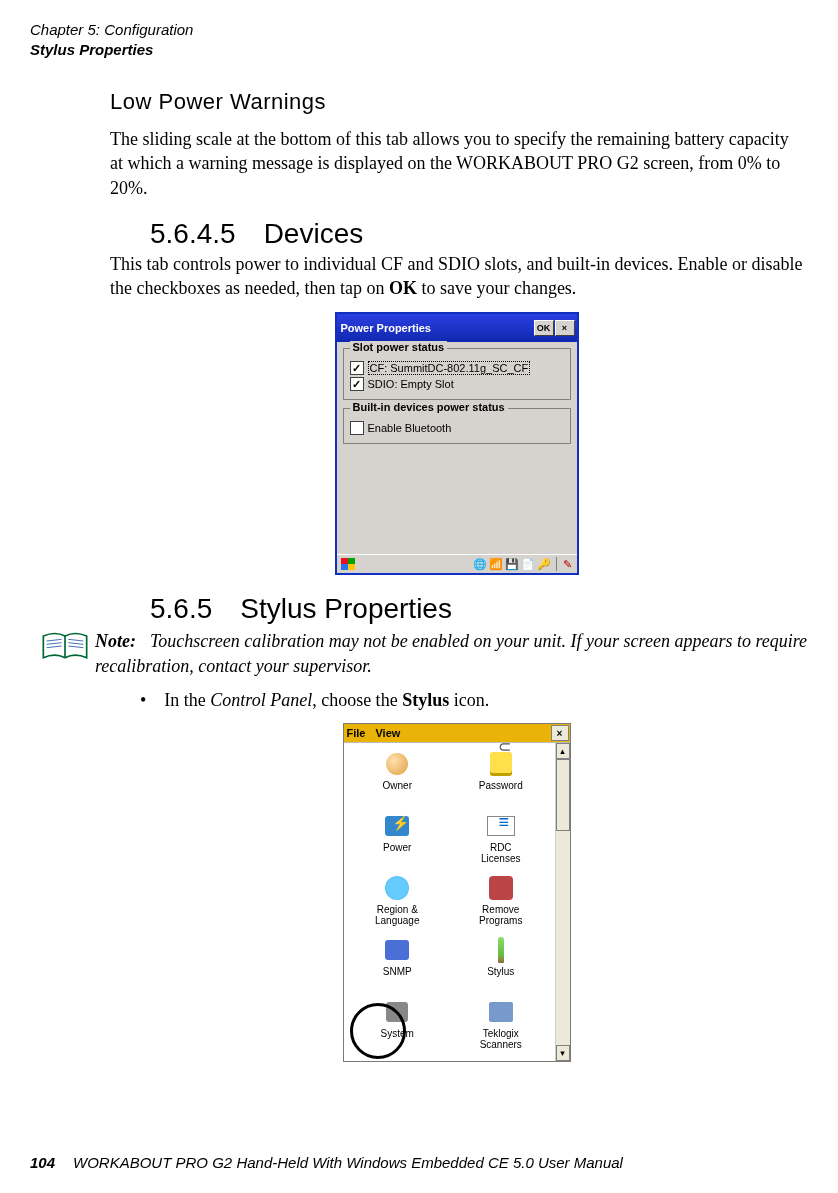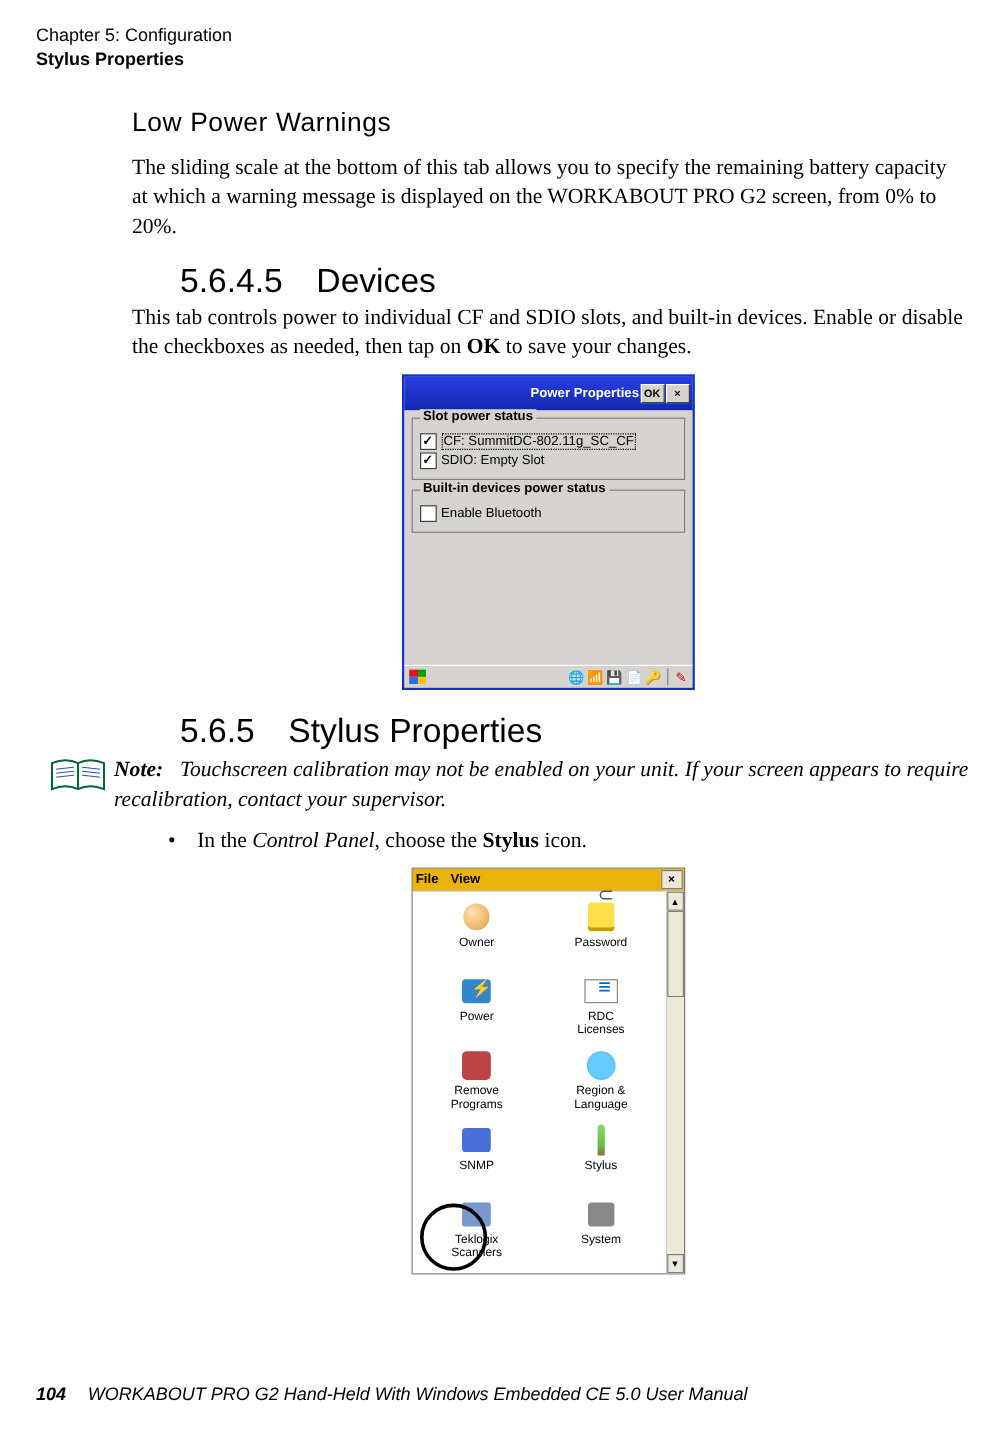--- a/index.html
+++ b/index.html
@@ -11,20 +11,21 @@
     width: 838px;
   }
   .page {
     padding: 20px 30px 30px 30px;
     box-sizing: border-box;
     width: 838px;
     min-height: 1193px;
     position: relative;
   }
   .chap-header {
+    font-style: italic;
     font-family: Arial, Helvetica, sans-serif;
     font-size: 15px;
     line-height: 1.3;
   }
   .chap-header .l1 { font-weight: normal; }
   .chap-header .l2 { font-weight: bold; }
   .body-block { margin-left: 80px; margin-right: 5px; }
   .h3-bold {
     font-family: Arial, Helvetica, sans-serif;
     font-size: 22px;
@@ -68,21 +69,20 @@
     background: #d6d3ce;
     font-family: Tahoma, Arial, sans-serif;
     font-size: 11px;
   }
   .titlebar {
     background: linear-gradient(#2a3fe0, #1028b0);
     color: #fff;
     display: flex; align-items: center;
     height: 28px; padding: 0 2px;
     font-weight: bold;
-    text-align: right;
   }
   .titlebar .ttxt { flex: 1; padding-left: 2px; font-size: 11px;}
   .tbtn {
     width: 18px; height: 14px; background:#d6d3ce;
     border: 1px solid #fff; border-right-color:#404040; border-bottom-color:#404040;
     margin-left:1px; font-size:9px; font-weight:bold; color:#000;
     display:flex; align-items:center; justify-content:center;
   }
   .tabs-row { display:flex; align-items:flex-end; height:20px; background:#d6d3ce; border-bottom:1px solid #808080;}
   .tab {
@@ -316,56 +316,56 @@
               </div>
             <div class="cp-item">
                 <div class="cp-ico">
                   <div class="ic-rdc"></div>
                 </div>
                 <span style="white-space:pre-line;">RDC
 Licenses</span>
               </div>
             <div class="cp-item">
                 <div class="cp-ico">
+                  <div class="ic-region"></div>
+                </div>
+                <span style="white-space:pre-line;">Region &amp;
+Language</span>
+              </div>
+            <div class="cp-item">
+                <div class="cp-ico">
                   <div class="ic-remove"></div>
                 </div>
                 <span style="white-space:pre-line;">Remove
 Programs</span>
               </div>
             <div class="cp-item">
                 <div class="cp-ico">
-                  <div class="ic-region"></div>
-                </div>
-                <span style="white-space:pre-line;">Region &amp;
-Language</span>
-              </div>
-            <div class="cp-item">
-                <div class="cp-ico">
                   <div class="ic-snmp"></div>
                 </div>
                 <span>SNMP</span>
               </div>
             <div class="cp-item">
                 <div class="cp-ico">
                   <div class="ic-stylus"></div>
                 </div>
                 <span>Stylus</span>
+              </div>
+            <div class="cp-item">
+                <div class="cp-ico">
+                  <div class="ic-system"></div>
+                </div>
+                <span>System</span>
               </div>
             <div class="cp-item">
                 <div class="cp-ico">
                   <div class="ic-teklogix"></div>
                 </div>
                 <span style="white-space:pre-line;">Teklogix
 Scanners</span>
-              </div>
-            <div class="cp-item">
-                <div class="cp-ico">
-                  <div class="ic-system"></div>
-                </div>
-                <span>System</span>
               </div>
           </div>
           <div class="cp-scroll">
             <div class="sbtn">▴</div>
             <div class="sthumb"></div>
             <div class="strack"></div>
             <div class="sbtn">▾</div>
           </div>
         </div>
         <div class="circle-highlight"></div>

